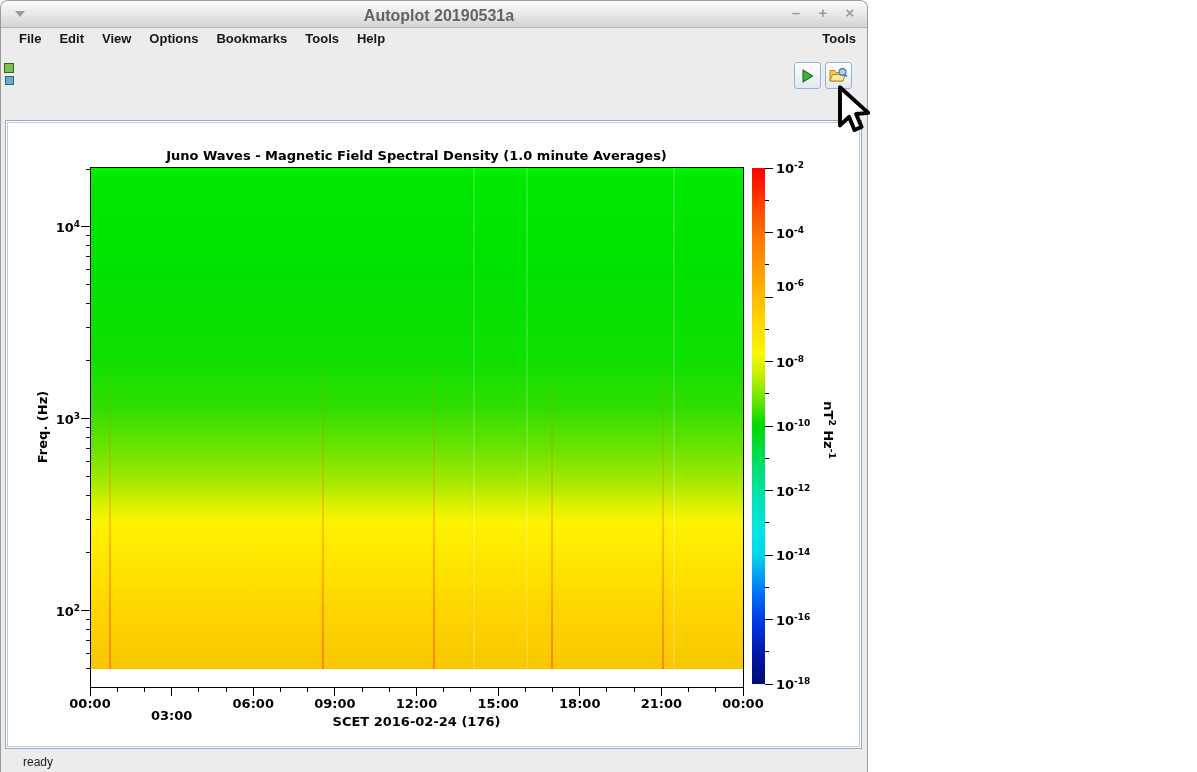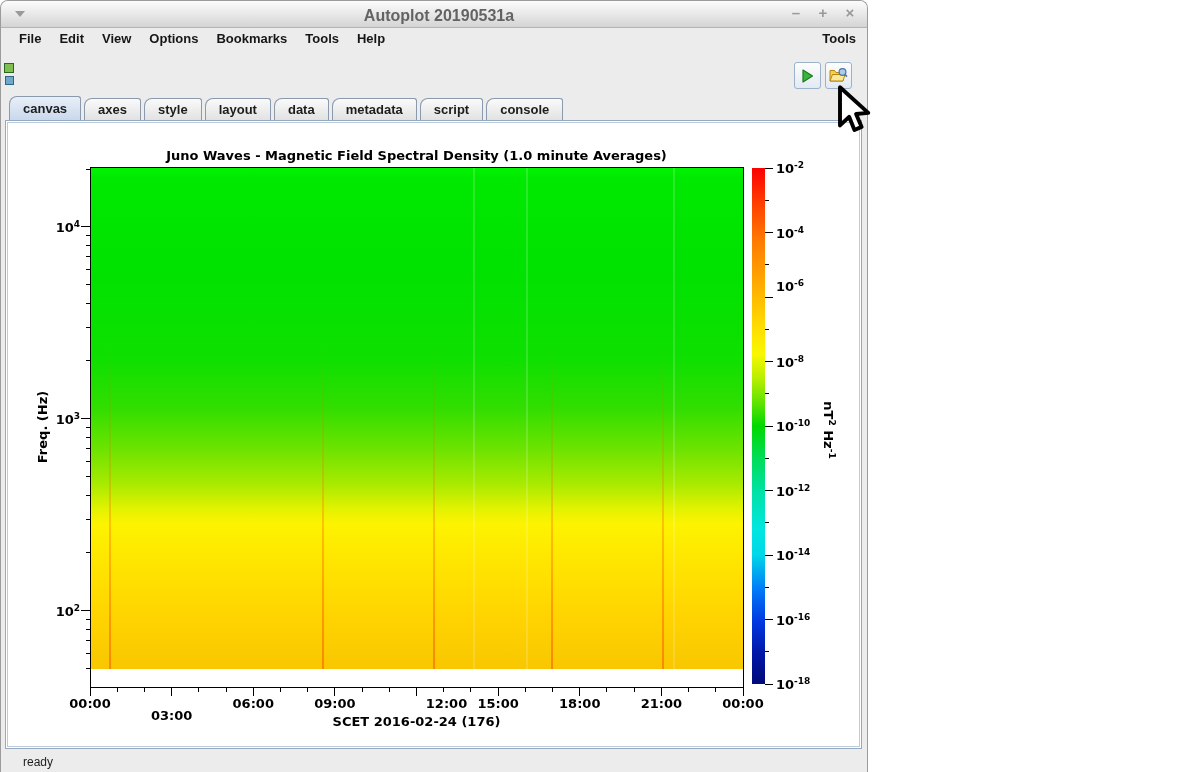--- a/index.html
+++ b/index.html
@@ -156,30 +156,20 @@
 
   <div class="tool-btn" id="browse-btn">
     <svg width="19" height="17" viewBox="0 0 19 17">
       <path d="M1,3.5 L1,14 L14,14 L14,5.5 L7,5.5 L5.5,3.5 Z" fill="#f3cf56" stroke="#b8860b" stroke-width="1"></path>
       <path d="M1,14 L3.5,7.5 L16,7.5 L14,14 Z" fill="#fbe89a" stroke="#b8860b" stroke-width="1"></path>
       <circle cx="13.5" cy="5" r="3.4" fill="#aecbea" stroke="#4878a8" stroke-width="1.2"></circle>
       <line x1="15.8" y1="7.4" x2="18" y2="9.6" stroke="#4878a8" stroke-width="1.6"></line>
     </svg>
   </div>
 
-  <div class="tabs">
-    <div class="tab selected">canvas</div>
-    <div class="tab">axes</div>
-    <div class="tab">style</div>
-    <div class="tab">layout</div>
-    <div class="tab">data</div>
-    <div class="tab">metadata</div>
-    <div class="tab">script</div>
-    <div class="tab">console</div>
-  </div>
 
   <div class="canvas-panel">
     <div class="plot-layer" id="plot-layer">
       <div id="plot-title" class="plot-font">Juno Waves - Magnetic Field Spectral Density (1.0 minute Averages)</div>
 
       <div id="plot-box">
         <div id="spectrogram"></div>
         <div id="texture-layer">
             <div class="streak" style="left: 18.256px; height: 501px;"></div>
             <div class="streak" style="left: 231.46px; height: 501px;"></div>
@@ -201,21 +191,21 @@
       <div id="ticks-layer">
           <div class="xtick major" style="left: 87.5px; top: 686px;"></div>
           <div class="xtick-label plot-font" style="left: 88px;">00:00</div>
           <div class="xtick major" style="left: 169.125px; top: 686px;"></div>
           <div class="xtick-label plot-font" style="left: 169.625px; margin-top: 12px;">03:00</div>
           <div class="xtick major" style="left: 250.75px; top: 686px;"></div>
           <div class="xtick-label plot-font" style="left: 251.25px;">06:00</div>
           <div class="xtick major" style="left: 332.375px; top: 686px;"></div>
           <div class="xtick-label plot-font" style="left: 332.875px;">09:00</div>
           <div class="xtick major" style="left: 414px; top: 686px;"></div>
-          <div class="xtick-label plot-font" style="left: 414.5px; margin-left: 30px;">12:00</div>
+          <div class="xtick-label plot-font" style="left: 414.5px;">12:00</div>
           <div class="xtick major" style="left: 495.625px; top: 686px;"></div>
           <div class="xtick-label plot-font" style="left: 496.125px;">15:00</div>
           <div class="xtick major" style="left: 577.25px; top: 686px;"></div>
           <div class="xtick-label plot-font" style="left: 577.75px;">18:00</div>
           <div class="xtick major" style="left: 658.875px; top: 686px;"></div>
           <div class="xtick-label plot-font" style="left: 659.375px;">21:00</div>
           <div class="xtick major" style="left: 740.5px; top: 686px;"></div>
           <div class="xtick-label plot-font" style="left: 741px;">00:00</div>
           <div class="xtick minor" style="left: 114.708px; top: 686px;"></div>
           <div class="xtick minor" style="left: 141.917px; top: 686px;"></div>

